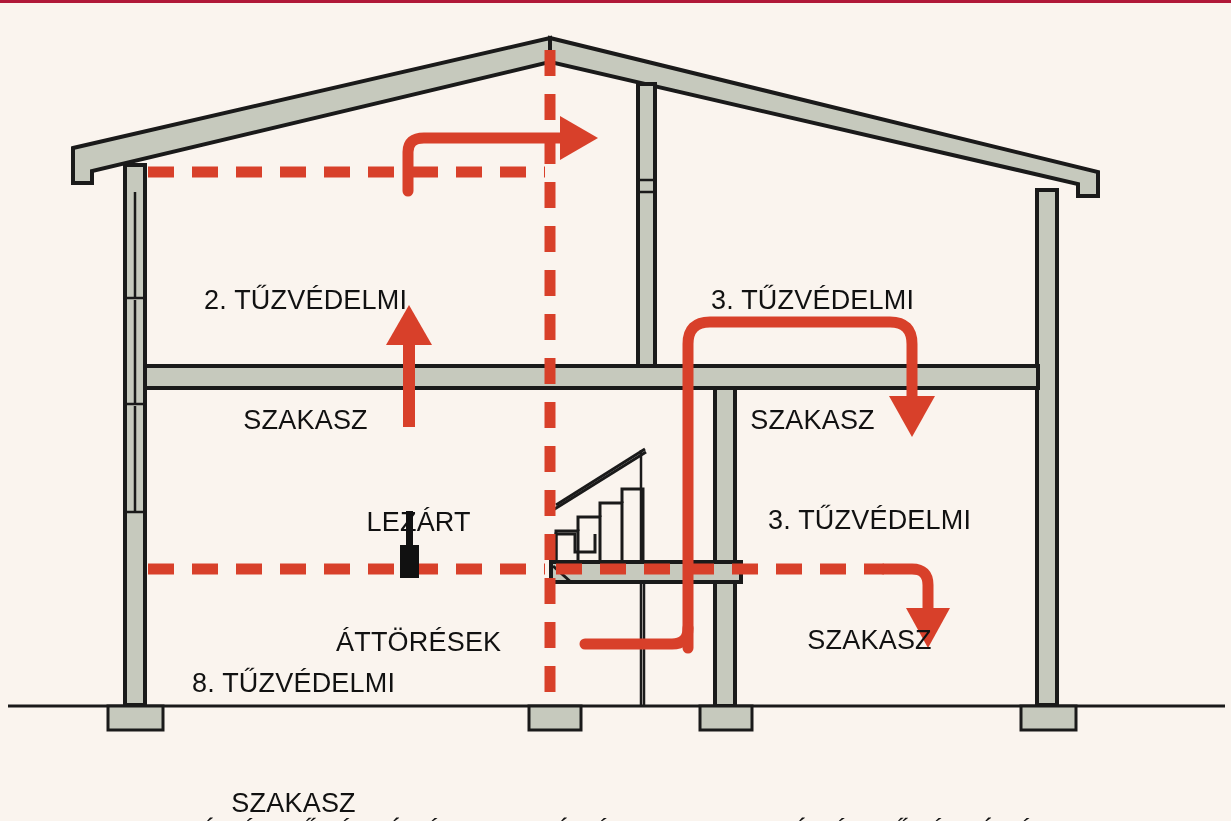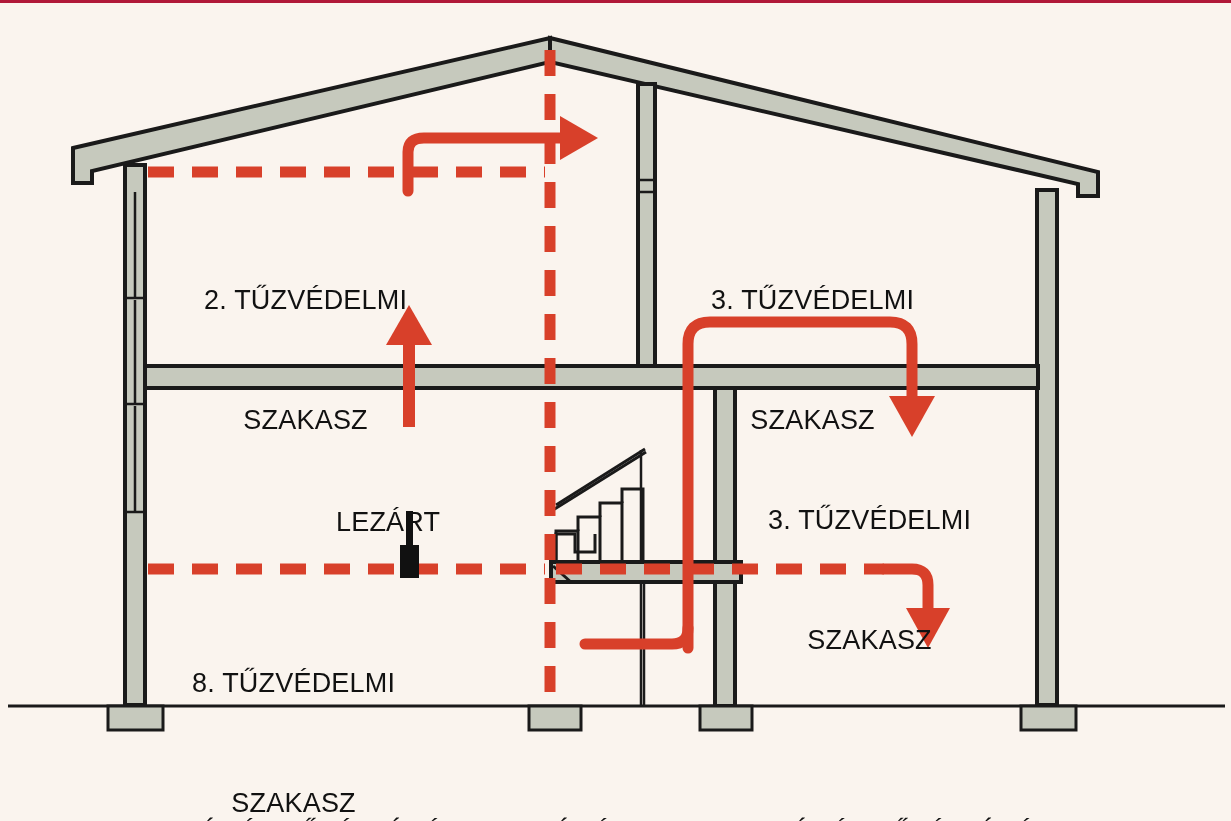--- a/index.html
+++ b/index.html
@@ -190,20 +190,21 @@
     <div>SZAKASZ</div>
   </div>
 
   <div class="lbl" style="left:768px; top:420px;">
     <div>3. TŰZVÉDELMI</div>
     <div>SZAKASZ</div>
   </div>
 
   <div class="lbl" style="left:298px; top:422px;margin-left:38px;">
     <div>LEZÁRT</div>
+    <div>ÁTTÖRÉSEK</div>
   </div>
 
   <div class="lbl" style="left:192px; top:583px;">
     <div>8. TŰZVÉDELMI</div>
     <div>SZAKASZ</div>
   </div>
 
   <div class="lbl" style="left:176px; top:733px;">
     <div>1 ÓRÁS TŰZÁLLÓSÁGI</div>
     

